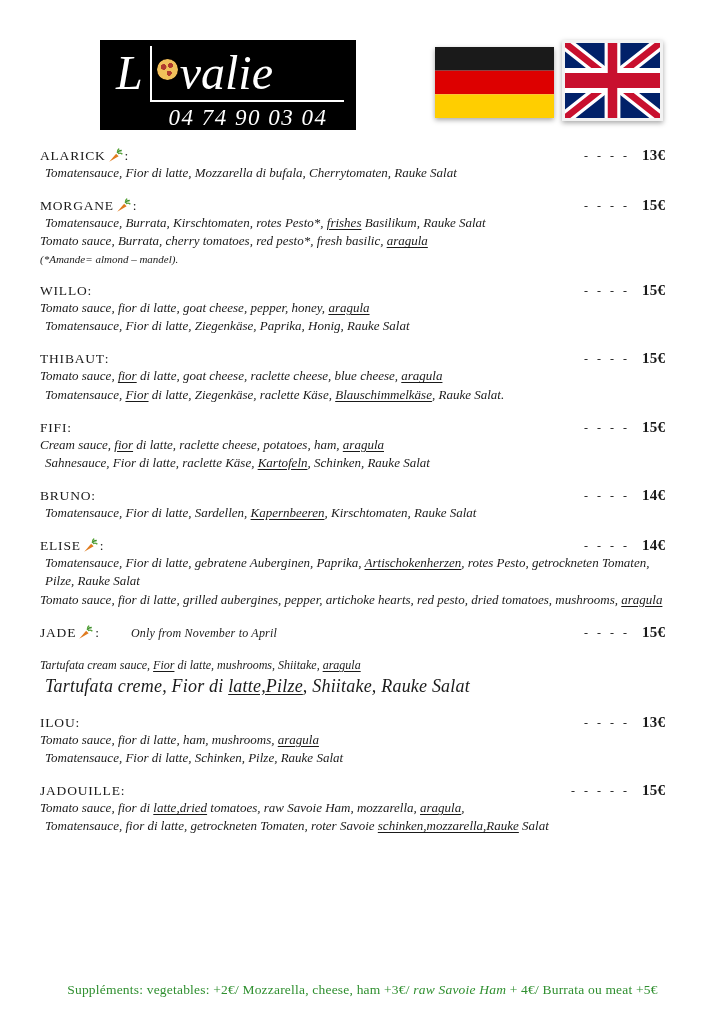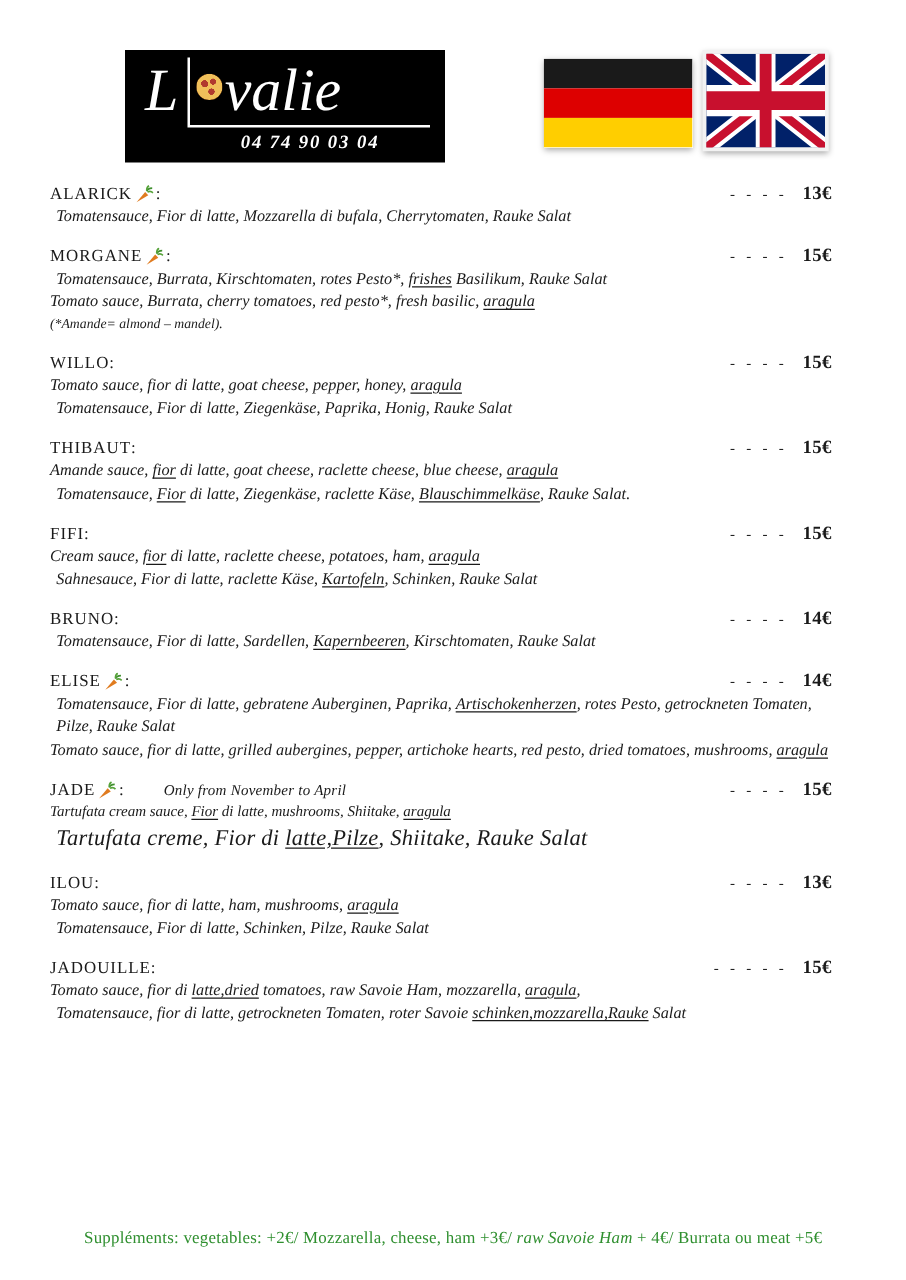--- a/index.html
+++ b/index.html
@@ -23,41 +23,41 @@
   .logo-bar { width: 2px; height: 56px; background: #fff; margin: 0 5px -6px 7px; }
   .logo-pizza {
     width: 21px; height: 21px; border-radius: 50%; flex: 0 0 auto; margin: 0 2px 16px 0;
     background:
       radial-gradient(circle at 32% 38%, #b03a2e 0 14%, rgba(0,0,0,0) 15%),
       radial-gradient(circle at 64% 30%, #b03a2e 0 12%, rgba(0,0,0,0) 13%),
       radial-gradient(circle at 58% 68%, #b03a2e 0 13%, rgba(0,0,0,0) 14%),
       radial-gradient(circle, #f0c05a 0 68%, #c8893a 69% 100%);
   }
   .logo-bottom { border-top: 2px solid #fff; margin: 4px 0 0 36px; text-align: center; padding-top: 3px; }
-  .logo-phone { font-weight: bold; font-style: italic; font-size: 15px; letter-spacing: 1.5px; }
+  .logo-phone { font-weight: normal; font-style: italic; font-size: 23px; letter-spacing: 1.5px; }
 
   .flag { position: absolute; box-shadow: 0 2px 5px rgba(0,0,0,0.35); }
   .flag svg { display: block; width: 100%; height: 100%; }
   .flag-de { left: 435px; top: 9px; width: 119px; height: 71px; }
   .flag-uk { left: 562px; top: 2px; width: 101px; height: 81px; background: #f2f2f2; padding: 3px; }
 
   
   .menu { position: absolute; top: 147px; left: 40px; width: 638px; }
   .menu-item { margin-bottom: 15px; }
   .name-row { display: flex; align-items: baseline; font-size: 13.5px; letter-spacing: 0.8px; }
   .item-name { white-space: nowrap; }
   .carrot { width: 15px; height: 15px; margin: 0 2px; align-self: center; }
   .colon { letter-spacing: 0; }
   .season { font-style: italic; font-size: 12px; letter-spacing: 0.2px; margin-left: 32px; }
   .dashes { margin-left: auto; font-size: 12px; letter-spacing: 3px; color: #222; margin-right: 12px; white-space: nowrap; }
   .price { font-weight: bold; font-size: 15px; min-width: 36px; letter-spacing: 0.3px; white-space: nowrap; }
   .desc-line { font-style: italic; font-size: 13px; line-height: 1.4; }
   .desc-line.de { padding-left: 5px; }
   .desc-line.note { font-size: 11px; padding-left: 0; margin-top: 1px; }
-  .desc-line.small { font-size: 12px; }
+  .desc-line.small { font-size: 12px; margin-top: 16px; }
   .desc-line.large { font-size: 18px; letter-spacing: 0.2px; }
   .u { text-decoration: underline; text-underline-offset: 2px; }
 
   
   .footer {
     position: absolute; left: 0; bottom: 26px; width: 100%;
     text-align: center; font-size: 13.5px; color: #2f8f2f; letter-spacing: 0.2px;
   }
   .footer .it { font-style: italic; text-align: right; }
 </style>
@@ -141,21 +141,21 @@
         <div class="desc-line en"><span>Tomato sauce, fior di latte, goat cheese, pepper, honey, </span><span class="u">aragula</span></div>
         <div class="desc-line de"><span>Tomatensauce, Fior di latte, Ziegenkäse, Paprika, Honig, Rauke Salat</span></div>
       </div>
       <div class="menu-item">
         <div class="name-row">
           <span class="item-name">THIBAUT</span>
           <span class="colon">:</span>
           <span class="dashes">- - - -</span>
           <span class="price">15€</span>
         </div>
-        <div class="desc-line en"><span>Amande sauce, </span><span class="u">fior</span><span> di latte, goat cheese, raclette cheese, blue cheese, </span><span class="u">aragula</span></div>
+        <div class="desc-line en"><span>Tomato sauce, </span><span class="u">fior</span><span> di latte, goat cheese, raclette cheese, blue cheese, </span><span class="u">aragula</span></div>
         <div class="desc-line de"><span>Tomatensauce, </span><span class="u">Fior</span><span> di latte, Ziegenkäse, raclette Käse, </span><span class="u">Blauschimmelkäse</span><span>, Rauke Salat.</span></div>
       </div>
       <div class="menu-item">
         <div class="name-row">
           <span class="item-name">FIFI</span>
           <span class="colon">:</span>
           <span class="dashes">- - - -</span>
           <span class="price">15€</span>
         </div>
         <div class="desc-line en"><span>Cream sauce, </span><span class="u">fior</span><span> di latte, raclette cheese, potatoes, ham, </span><span class="u">aragula</span></div>

